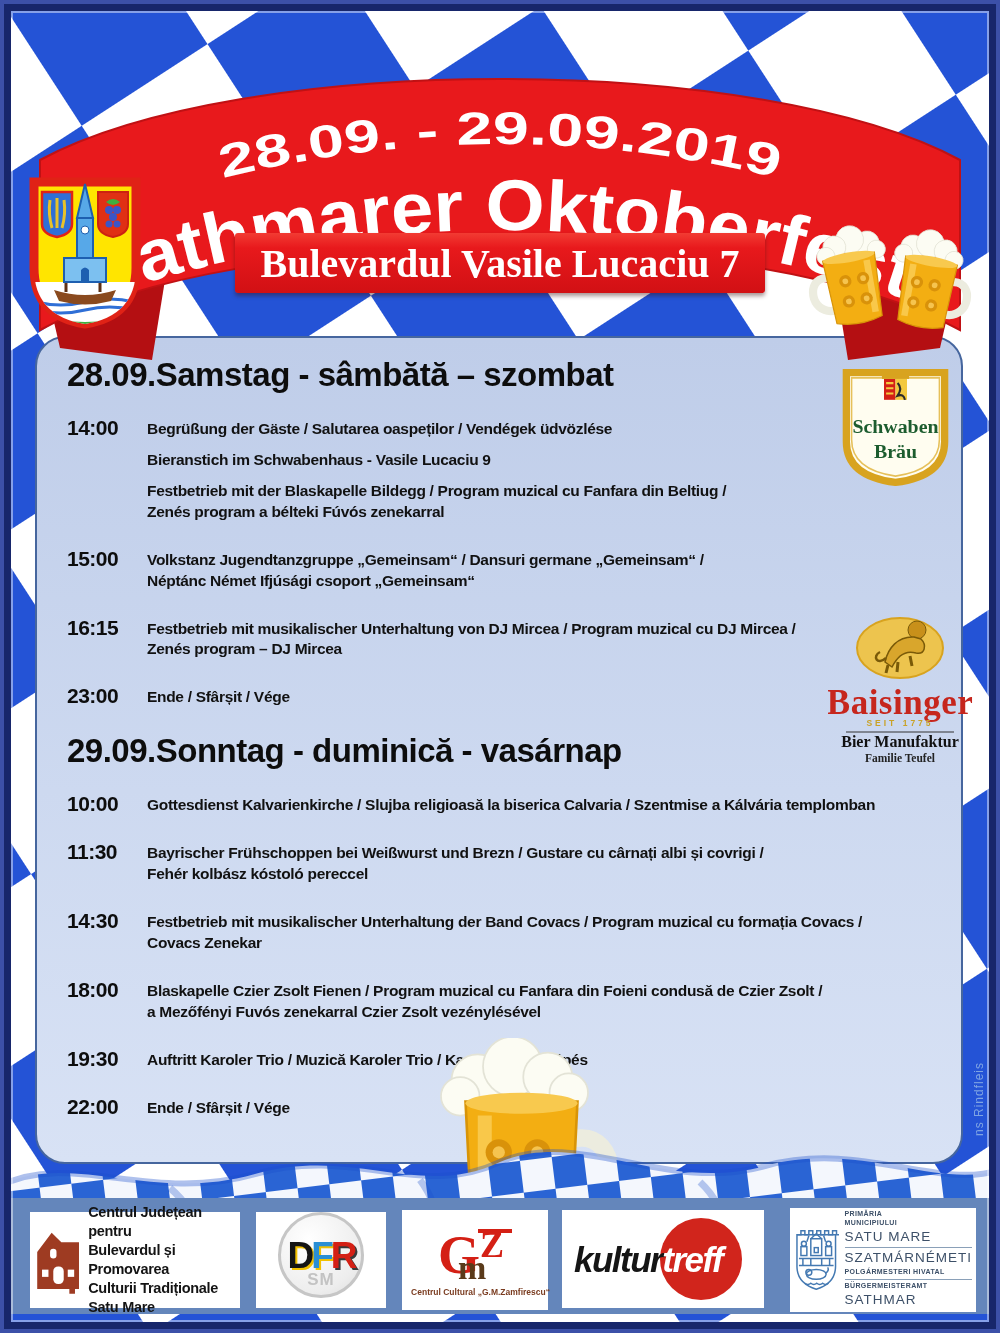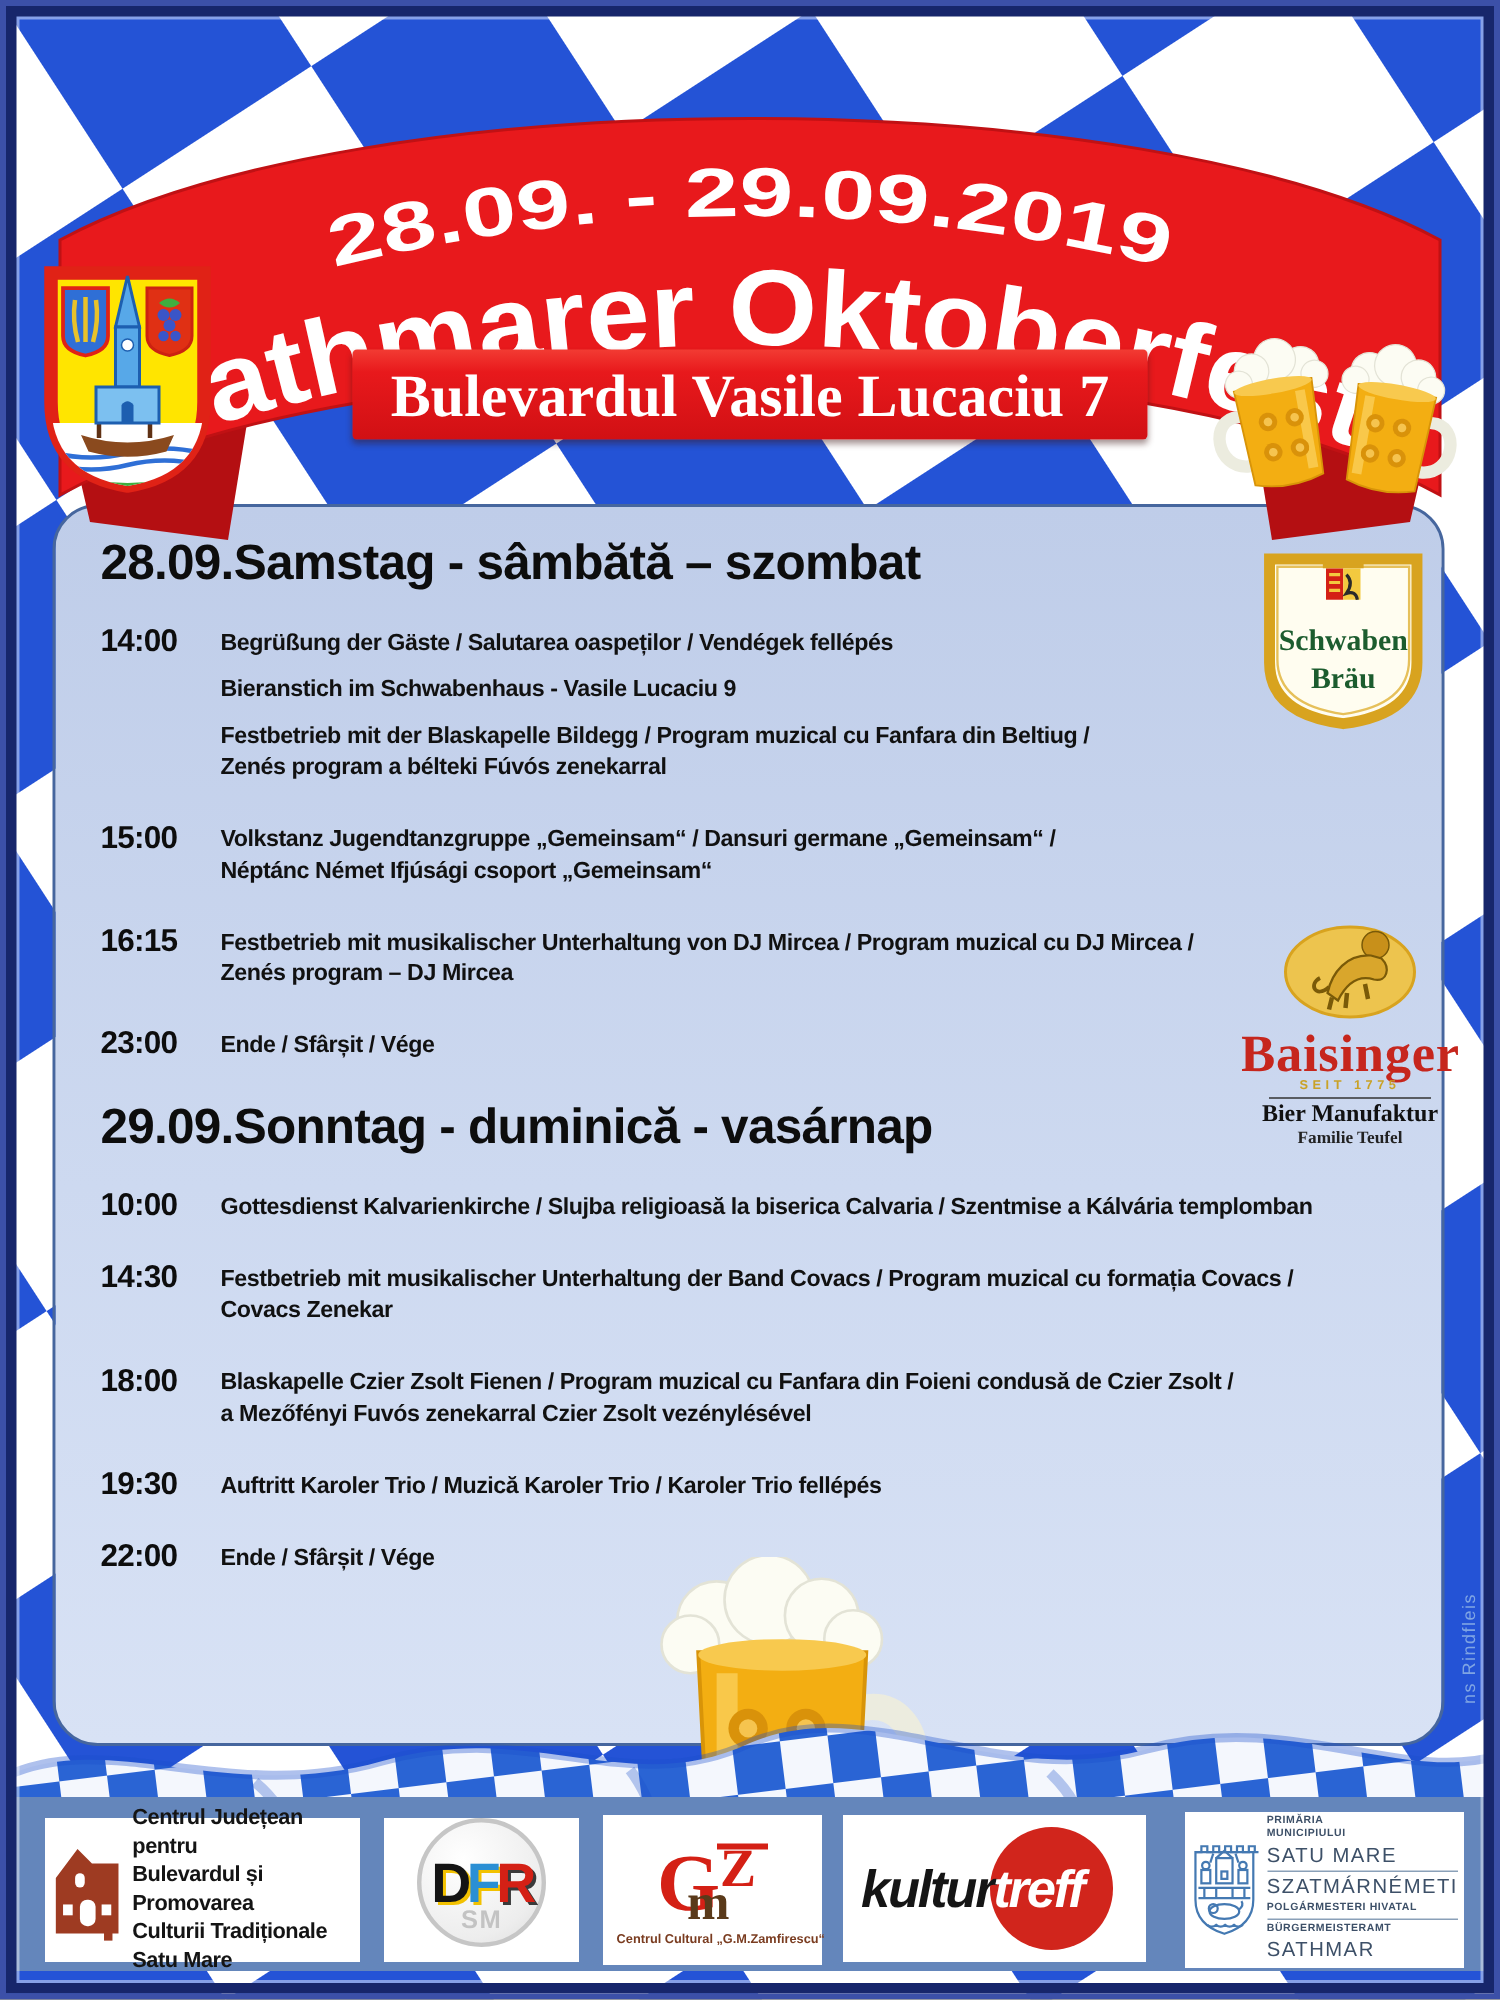--- a/index.html
+++ b/index.html
@@ -164,21 +164,21 @@
   </svg>
 
   <div class="panel">
     <div class="dayhead">
       <span class="dnum">28.09.</span><span>Samstag - sâmbătă – szombat</span>
     </div>
     <div>
         <div class="item">
           <div class="time">14:00</div>
           <div class="body">
-            <div class="para">Begrüßung der Gäste / Salutarea oaspeților / Vendégek fellépés</div>
+            <div class="para">Begrüßung der Gäste / Salutarea oaspeților / Vendégek üdvözlése</div>
             <div class="para">Bieranstich im Schwabenhaus - Vasile Lucaciu 9</div>
             <div class="para">Festbetrieb mit der Blaskapelle Bildegg / Program muzical cu Fanfara din Beltiug /<br>Zenés program a bélteki Fúvós zenekarral</div>
           </div>
         </div>
         <div class="item">
           <div class="time">15:00</div>
           <div class="body">
             <div class="para">Volkstanz Jugendtanzgruppe „Gemeinsam“ / Dansuri germane „Gemeinsam“ /<br>Néptánc Német Ifjúsági csoport „Gemeinsam“</div>
           </div>
         </div>
@@ -196,20 +196,26 @@
         </div>
       </div>
     <div class="dayhead second">
       <span class="dnum">29.09.</span><span>Sonntag - duminică - vasárnap</span>
     </div>
     <div>
         <div class="item">
           <div class="time">10:00</div>
           <div class="body">
             <div class="para">Gottesdienst Kalvarienkirche / Slujba religioasă la biserica Calvaria / Szentmise a Kálvária templomban</div>
+          </div>
+        </div>
+        <div class="item">
+          <div class="time">11:30</div>
+          <div class="body">
+            <div class="para">Bayrischer Frühschoppen bei Weißwurst und Brezn / Gustare cu cârnați albi și covrigi /<br>Fehér kolbász kóstoló pereccel</div>
           </div>
         </div>
         <div class="item">
           <div class="time">14:30</div>
           <div class="body">
             <div class="para">Festbetrieb mit musikalischer Unterhaltung der Band Covacs / Program muzical cu formația Covacs /<br>Covacs Zenekar</div>
           </div>
         </div>
         <div class="item">
           <div class="time">18:00</div>

